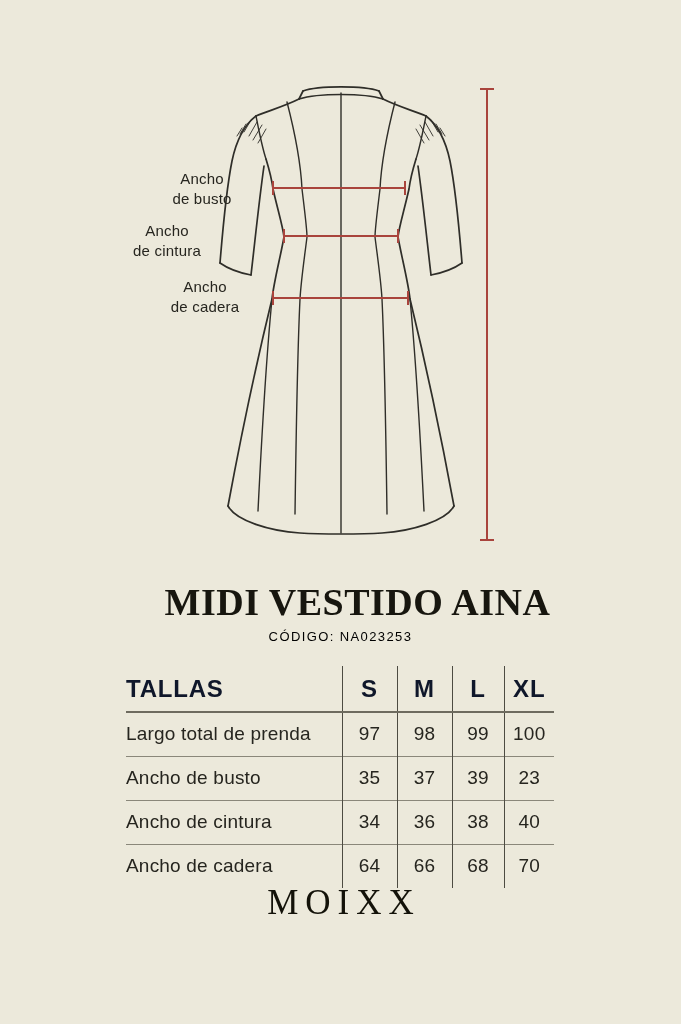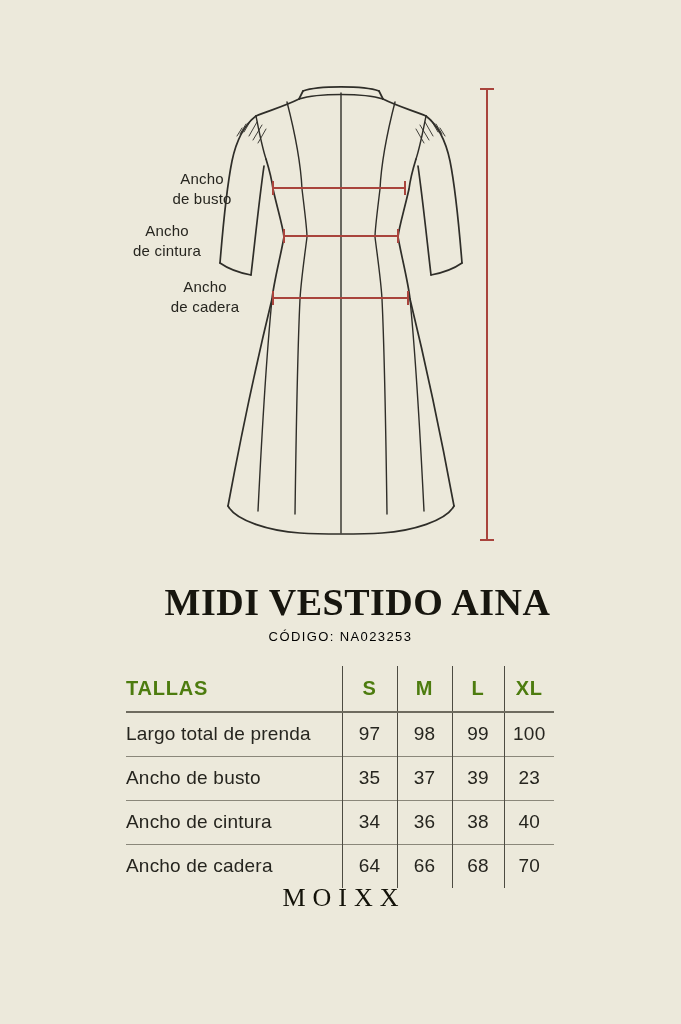--- a/index.html
+++ b/index.html
@@ -52,40 +52,40 @@
   
   table.size-table {
     position:absolute; left:126px; top:666px;
     width:428px;
     border-collapse:collapse;
     table-layout:fixed;
   }
   .size-table th, .size-table td { padding:0; }
   .size-table thead th {
     height:46px;
-    font-size:20px;
+    font-size:24px;
     font-weight:bold;
     letter-spacing:0.8px;
-    color:#4d7c0f;
+    color:#0f172a;
   }
   .size-table thead tr { border-bottom:2px solid #6E6B5F; }
   .size-table tbody tr { border-bottom:1.5px solid #8A877A; }
   .size-table tbody tr:last-child { border-bottom:none; }
   .size-table tbody tr { height:44px; }
   .c-label { text-align:left; }
   .c-size  { text-align:center; border-left:1.5px solid #4D4B42; }
   .size-table tbody td { font-size:19px; color:#26251F; letter-spacing:0.2px; }
 
   
   .logo {
     position:absolute; top:883px; left:0; width:681px;
     text-align:center;
     font-family:"Liberation Serif", serif;
     font-weight:400;
-    font-size:26px;
+    font-size:35px;
     letter-spacing:7px;
     text-indent:7px;
     color:#131209;
   }
 </style>
 </head>
 <body>
 
 <div class="page">
 

